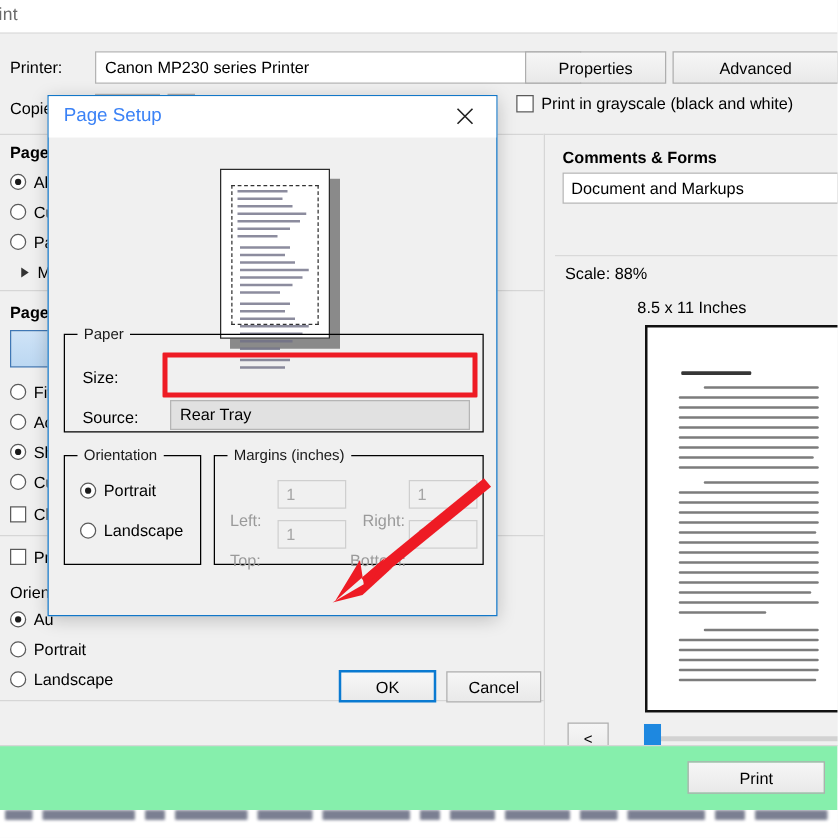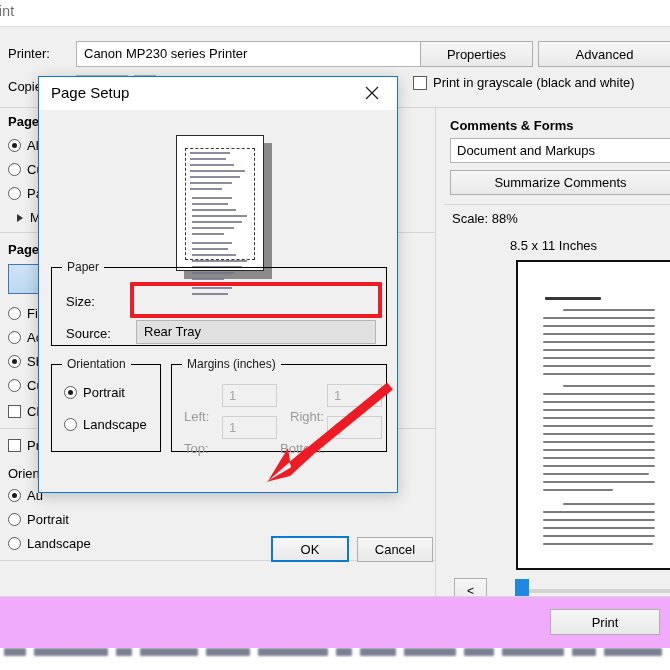--- a/index.html
+++ b/index.html
@@ -169,39 +169,39 @@
   }
   .scroll-thumb {
     position:absolute; left:79px; top:471px; width:14px; height:24px; background:#1e88e0;
     clip-path: polygon(0 0, 100% 0, 100% 70%, 50% 100%, 0 70%);
   }
   .pageof { position:absolute; right:14px; top:497px; font-size:13px; }
 
   
   .bottom-bar {
     position:absolute; left:0; top:596px; width:670px; height:52px;
-    background:#f0abfc; border-top:1px solid #d6d6d6;
+    background:#86efac; border-top:1px solid #d6d6d6;
   }
   .print-btn {
     position:absolute; right:10px; top:12px; width:110px; height:26px;
     background: linear-gradient(#f6f6f6,#e9e9e9); border:1px solid #aeaeae;
     display:flex;align-items:center;justify-content:center;font-size:13px;
   }
 
   
   .dialog {
     position:absolute; left:38px; top:76px; width:360px; height:417px;
     background:#f0f0f0; border:1px solid #1277c8;
     box-shadow: 0 3px 14px rgba(0,0,0,.22);
   }
   .dlg-titlebar {
     position:absolute; left:0; top:0; width:358px; height:33px;
     background:#ffffff;
   }
-  .dlg-title { position:absolute; left:12px; top:7px; font-size:15px; color:#000000; }
+  .dlg-title { position:absolute; left:12px; top:7px; font-size:15px; color:#3b82f6; }
   .dlg-close {
     position:absolute; right:4px; top:0; width:42px; height:32px;
     display:flex; align-items:center; justify-content:center;
   }
   .dlg-close svg { display:block; }
 
   .thumb-shadow {
     position:absolute; left:145px; top:66px; width:88px; height:136px; background:#8a8a8a;
   }
   .thumb {
@@ -391,21 +391,20 @@
         <div class="divider" style="top:516px;"></div>
       </div>
 
       <div class="pagesetup-btn">Page Setup...</div>
 
       <div class="right-panel">
         <div class="cf-title">Comments &amp; Forms</div>
         <div class="cf-combo">
           <div class="cv">Document and Markups</div>
         </div>
-        <div class="cf-btn">Summarize Comments</div>
 
         <div class="rp-div" style="top:96px;"></div>
 
         <div class="scale-lbl">Scale:  88%</div>
         <div class="dims-lbl">8.5 x 11 Inches</div>
 
         <div class="paper-frame">
           <div class="paper-inner">
             <div class="doc-head" style="left:18px;top:26px;width:56px;"></div>
             <div class="doc-line" style="left:36px;top:38px;width:92px;"></div>

